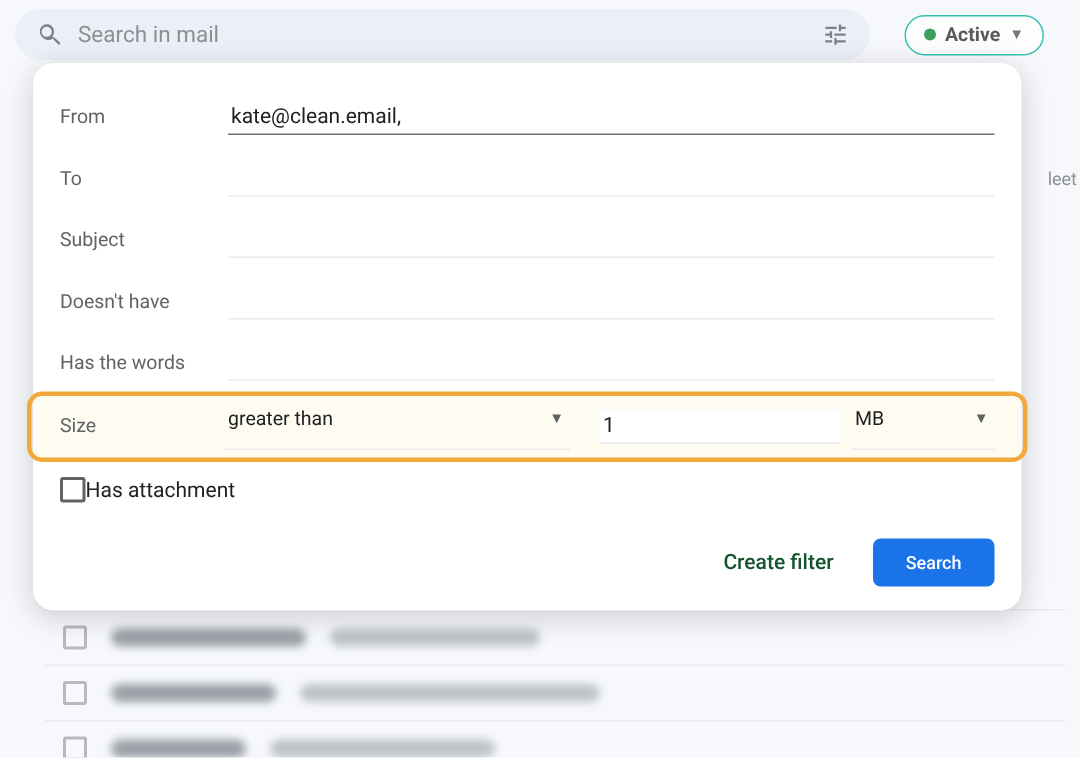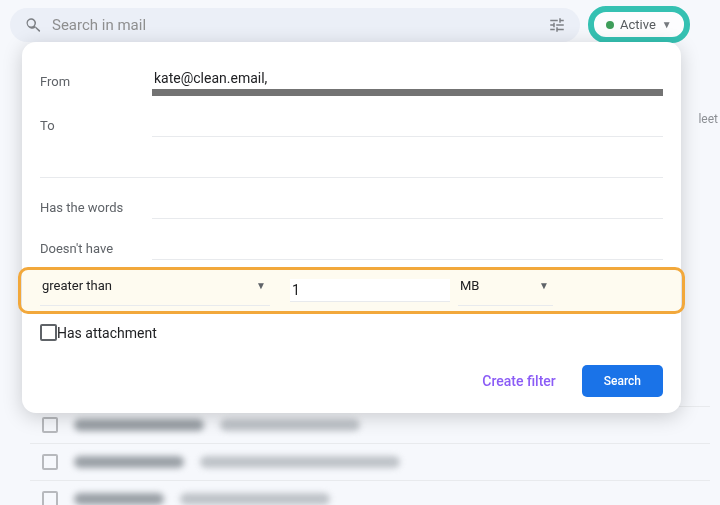--- a/index.html
+++ b/index.html
@@ -7,21 +7,21 @@
     width: 720px;
     height: 505px;
     background: #f6f8fc;
     position: relative;
     overflow: hidden;
   }
   .topbar {
     display: flex;
     align-items: center;
     padding: 6px 10px;
-    gap: 8px;
+    gap: 23px;
   }
   .search-wrap {
     flex: 1;
     display: flex;
     align-items: center;
     background: #e9edf6;
     border-radius: 24px;
     padding: 8px 14px;
     max-width: 570px;
     filter: blur(0.4px);
@@ -35,28 +35,29 @@
     font-size: 15px;
     color: #5f6368;
     outline: none;
     margin-left: 10px;
   }
   .tune-icon { margin-left: auto; }
   .active-pill {
     display: flex;
     align-items: center;
     gap: 6px;
-    border: 6px solid #14b8a6;
+    border: 1px solid #14b8a6;
     border-radius: 18px;
     padding: 5px 12px;
     font-size: 13px;
     color: #3c4043;
     background: #fff;
     filter: blur(0.4px);
     opacity: 0.85;
+    font-weight: bold;
   }
   .active-pill .dot { width: 8px; height: 8px; background: #1e8e3e; border-radius: 50%; }
   .active-pill .chev { font-size: 10px; color: #5f6368; }
 
   .bg-rows {
     position: absolute;
     top: 370px;
     left: 30px;
     right: 10px;
   }
@@ -102,21 +103,21 @@
   .field-row input[type="text"] {
     flex: 1;
     border: none;
     border-bottom: 1px solid #e8eaed;
     font-size: 14px;
     padding: 3px 2px;
     outline: none;
     color: #202124;
   }
   .field-row.from input[type="text"] {
-    border-bottom: 7px solid #737373;
+    border-bottom: 1px solid #737373;
   }
   .size-row-wrap {
     position: relative;
     margin: 0 -18px;
     padding: 6px 18px;
     background: #fefbf0;
   }
   .size-row-wrap::before {
     content: "";
     position: absolute;
@@ -176,21 +177,21 @@
   .actions {
     display: flex;
     justify-content: flex-end;
     gap: 16px;
     padding-top: 18px;
   }
   .btn-link {
     background: none;
     border: none;
     font-size: 14px;
-    color: #8b5cf6;
+    color: #14532d;
     font-weight: 500;
     cursor: pointer;
     padding: 8px 10px;
   }
   .btn-primary {
     background: #1a73e8;
     border: none;
     color: #fff;
     font-size: 12px;
     font-weight: 500;
@@ -258,33 +259,35 @@
 <div class="modal">
   <div class="field-row from">
     <label>From</label>
     <input type="text" value="kate@clean.email," style="">
   </div>
   <div class="field-row">
     <label>To</label>
     <input type="text" value="" style="">
   </div>
   <div class="field-row">
+    <label>Subject</label>
+    <input type="text" value="" style="">
+  </div>
+  <div class="field-row">
+    <label>Doesn't have</label>
     <input type="text" value="" style="">
   </div>
   <div class="field-row">
     <label>Has the words</label>
     <input type="text" value="" style="">
   </div>
-  <div class="field-row">
-    <label>Doesn't have</label>
-    <input type="text" value="" style="">
-  </div>
 
   <div class="size-row-wrap">
     <div class="size-row">
+      <label>Size</label>
       <div class="select-like sel-compare">
         <span>greater than</span>
         <span class="arrow">▼</span>
       </div>
       <input type="text" class="size-value" value="1" style="">
       <div class="select-like sel-unit">
         <span>MB</span>
         <span class="arrow">▼</span>
       </div>
     </div>

